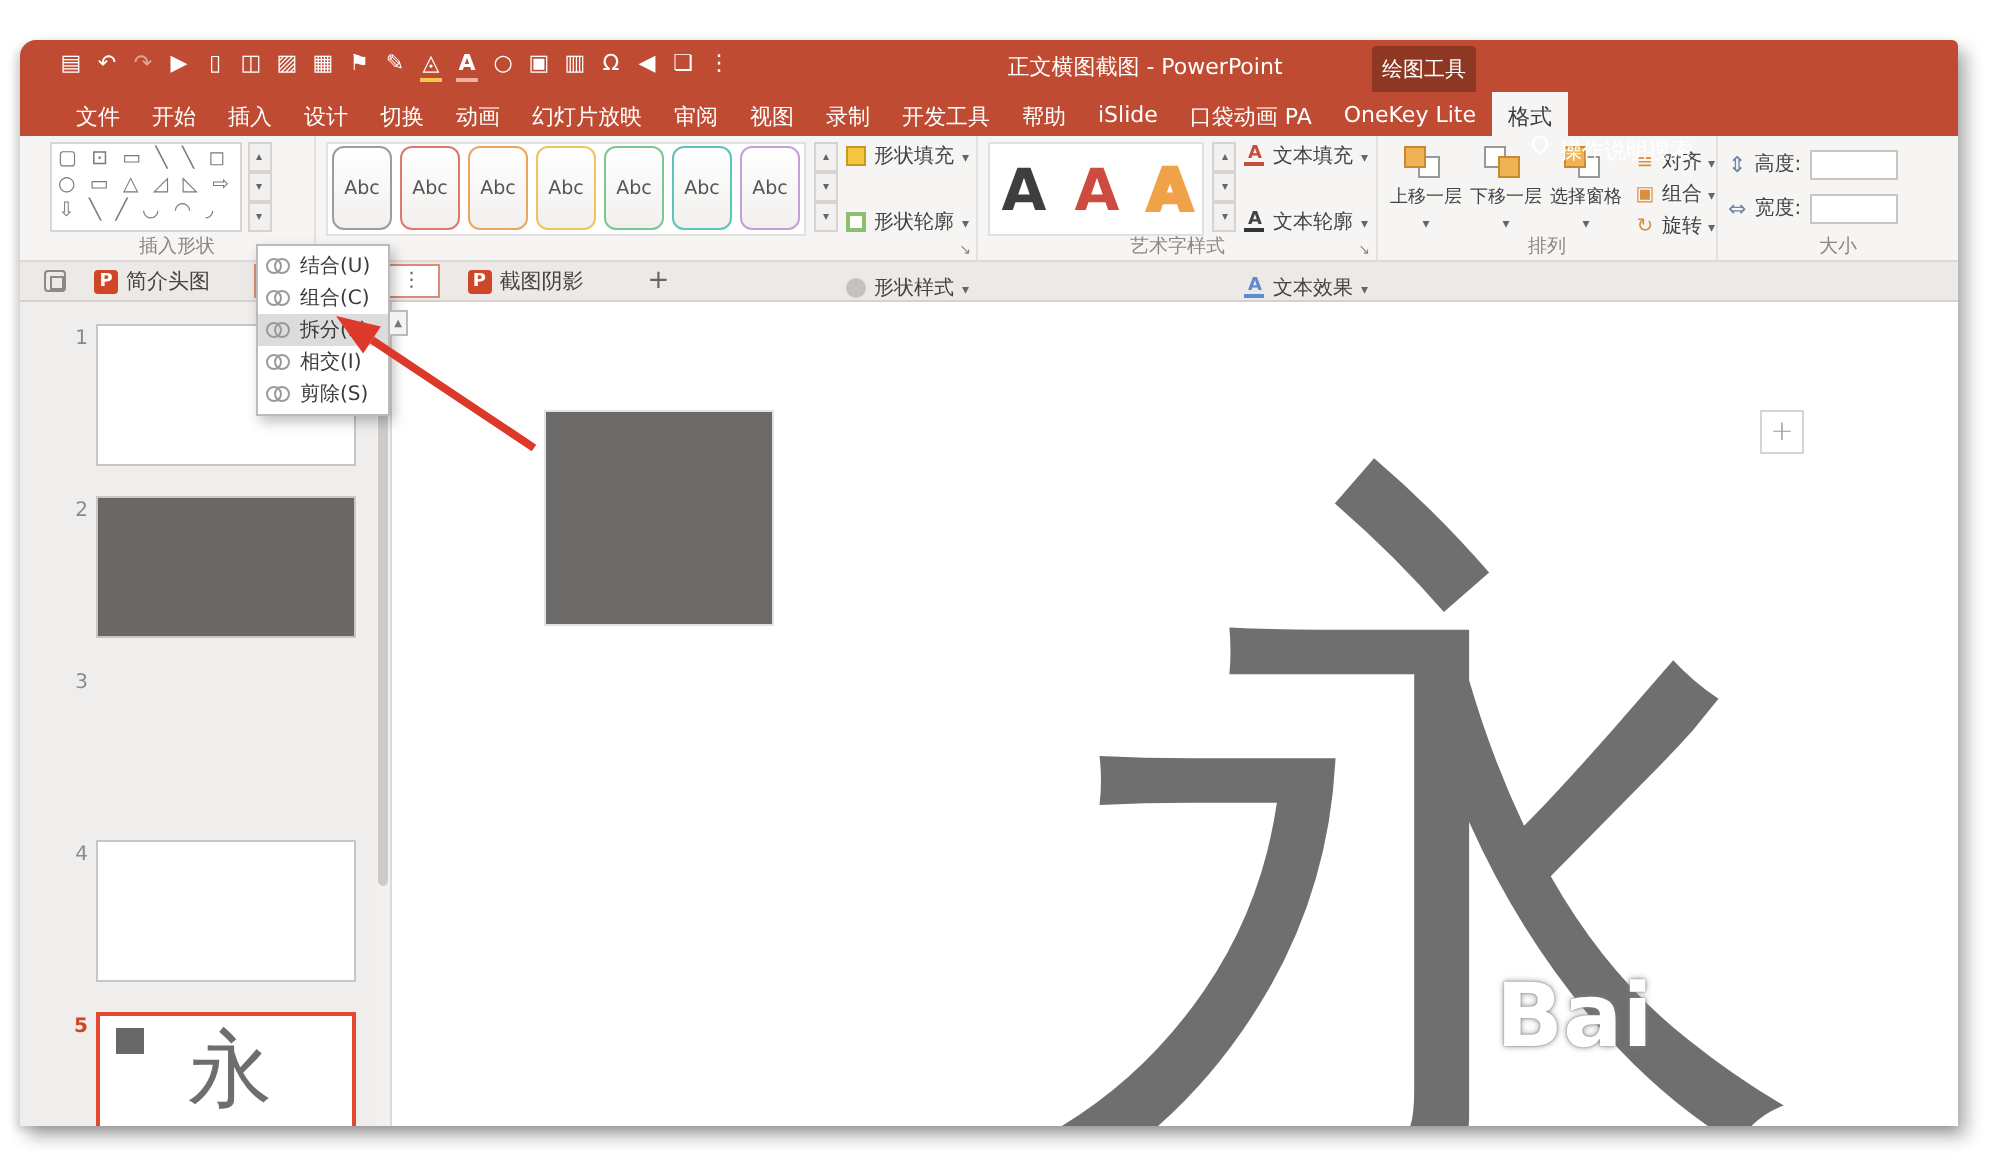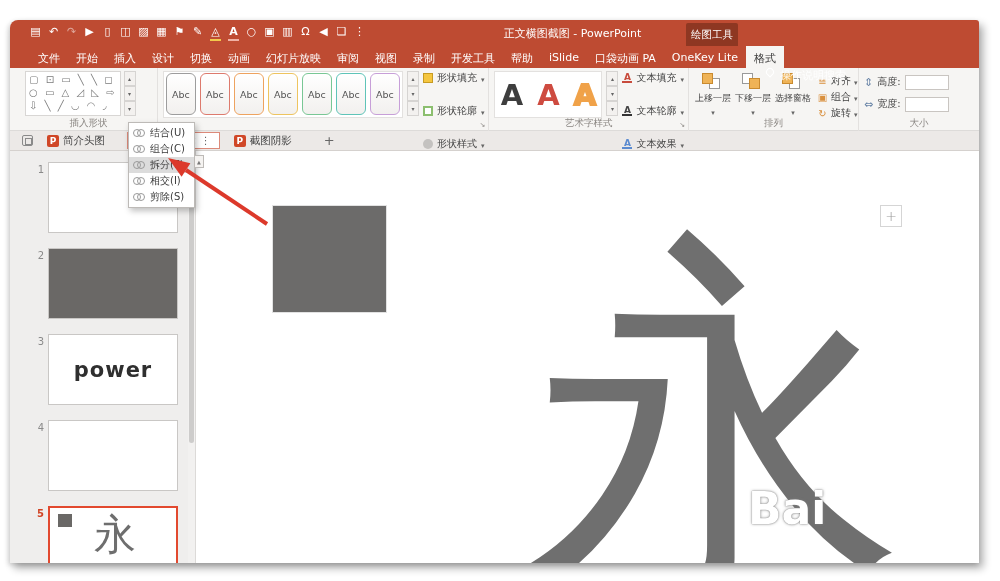--- a/index.html
+++ b/index.html
@@ -430,23 +430,20 @@
 
     <div class="content">
       <div class="sidebar" data-name="slide-thumbnail-panel">
         <span class="slide-num" style="top:13px;" data-name="slide-number">1</span>
         <div class="thumb" style="top:11px;" data-name="slide-thumbnail-1"></div>
 
         <span class="slide-num" style="top:99px;" data-name="slide-number">2</span>
         <div class="thumb thumb-gray" style="top:97px;" data-name="slide-thumbnail-2"></div>
 
         <span class="slide-num" style="top:185px;" data-name="slide-number">3</span>
-        <div class="thumb thumb-power" style="top:183px;" data-name="slide-thumbnail-3">
-          <span data-name="slide-text">power</span>
-        </div>
 
         <span class="slide-num" style="top:271px;" data-name="slide-number">4</span>
         <div class="thumb" style="top:269px;" data-name="slide-thumbnail-4"></div>
 
         <span class="slide-num sel" style="top:357px;" data-name="slide-number">5</span>
         <div class="thumb selected" style="top:355px;" data-name="slide-thumbnail-5">
           <span class="mini-square" data-name="slide-mini-square"></span>
           <span class="mini-yong" data-name="slide-mini-char">永</span>
         </div>
 

